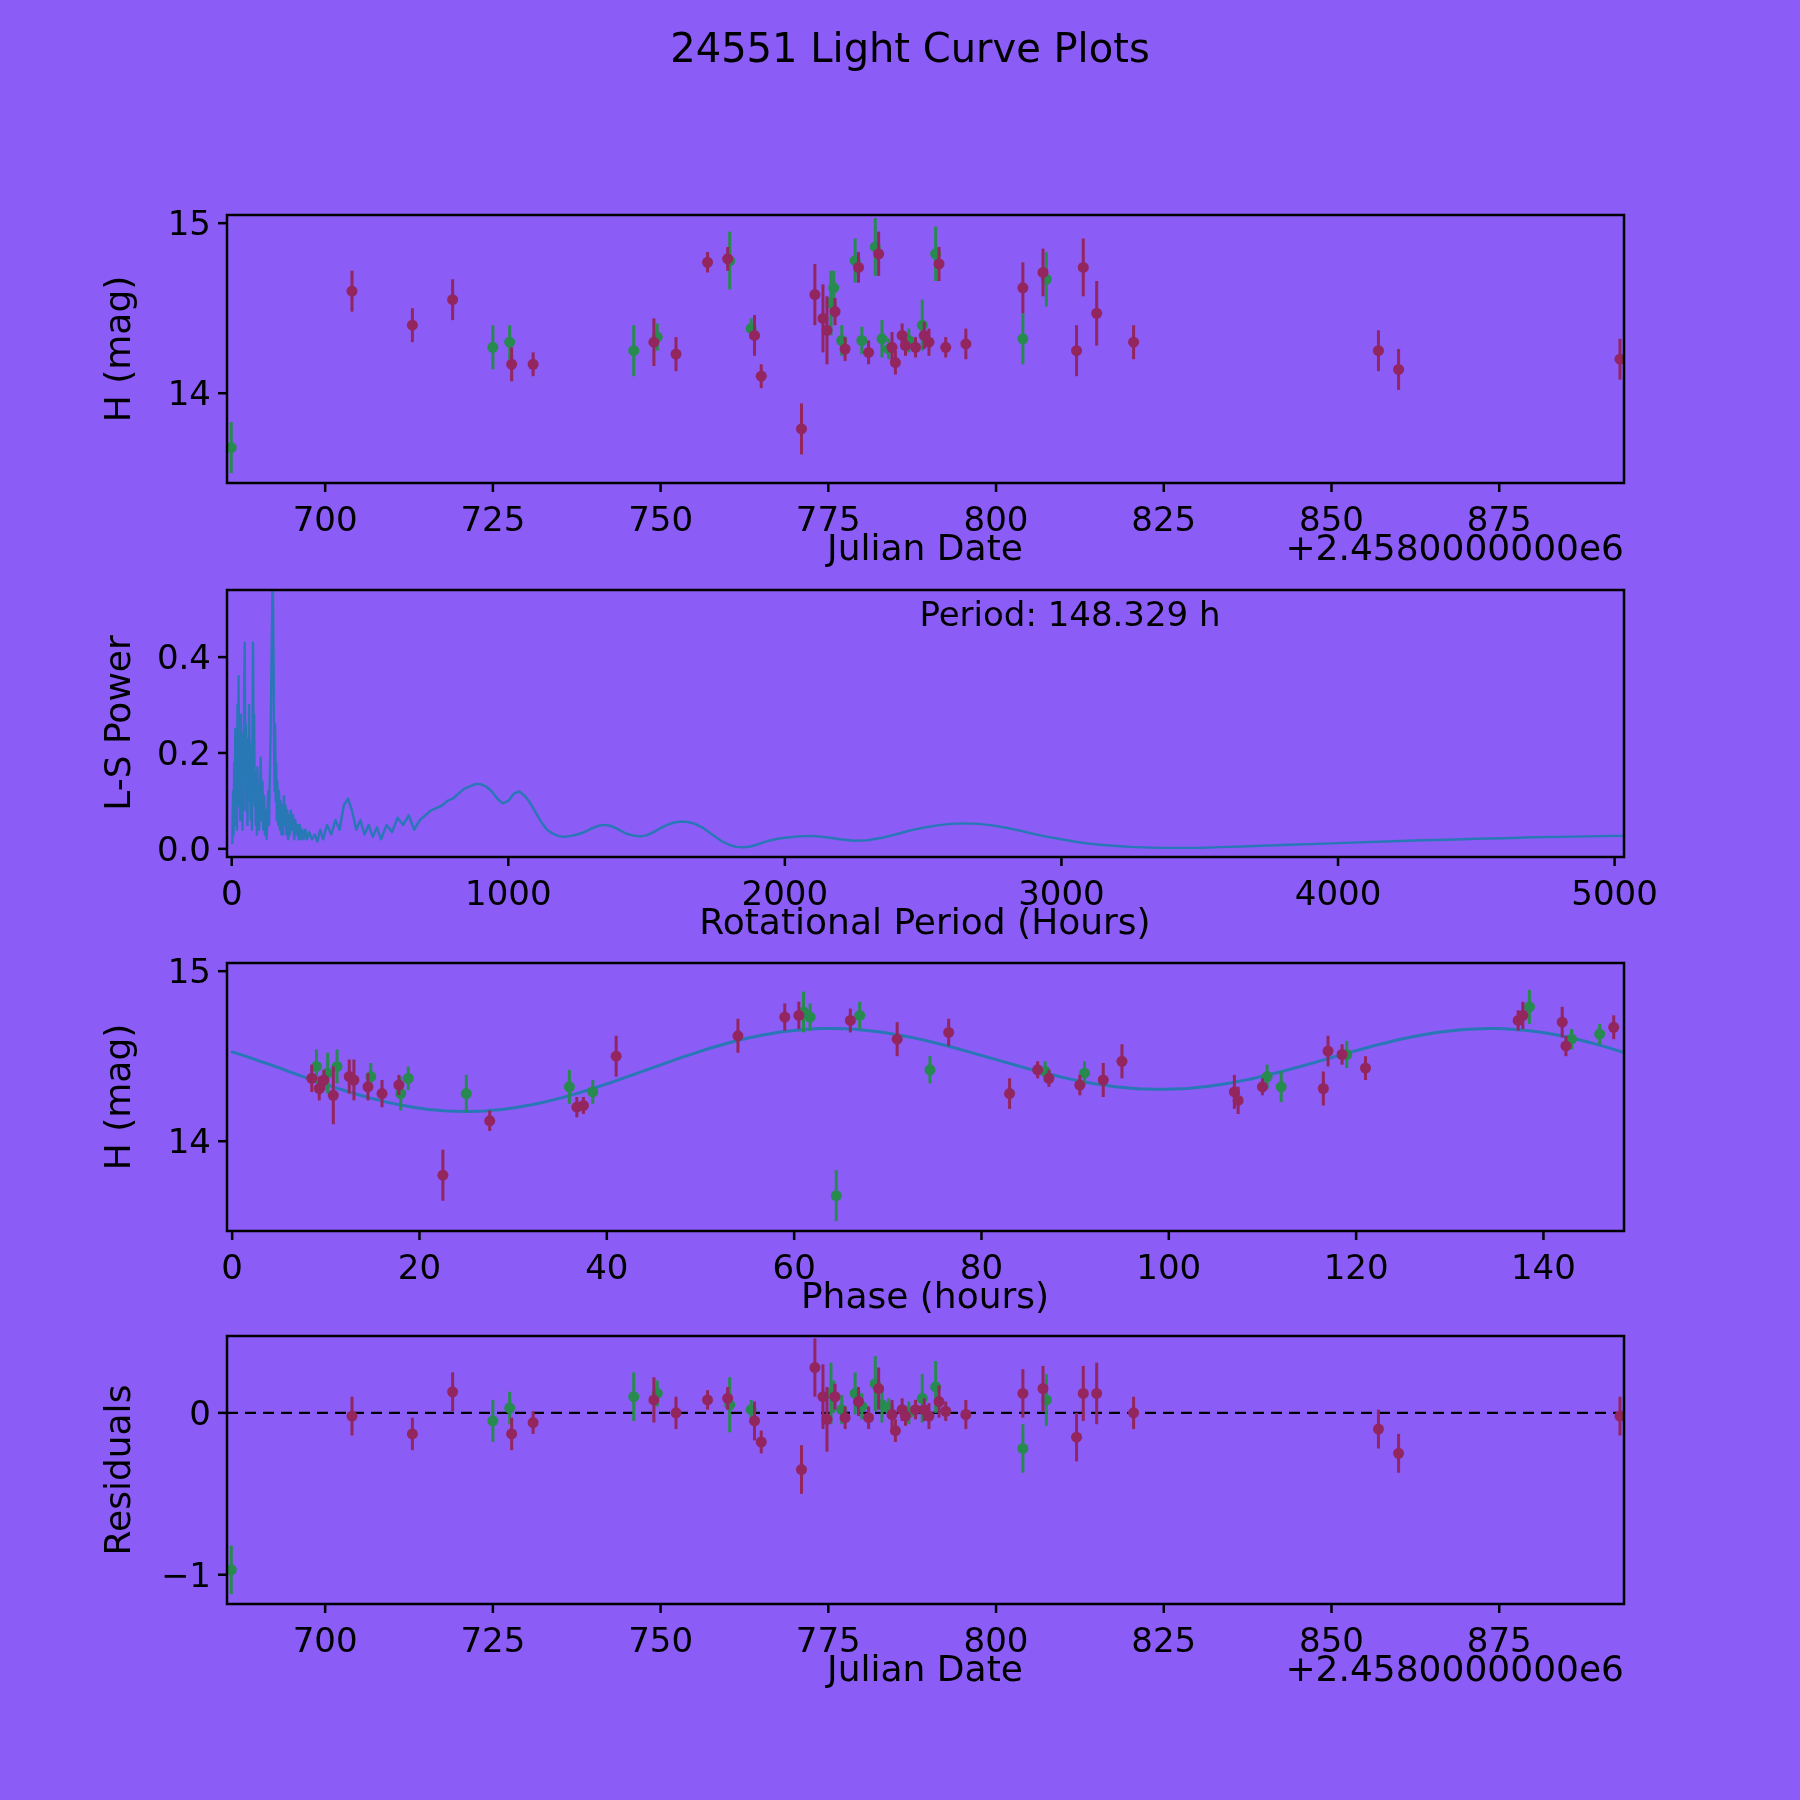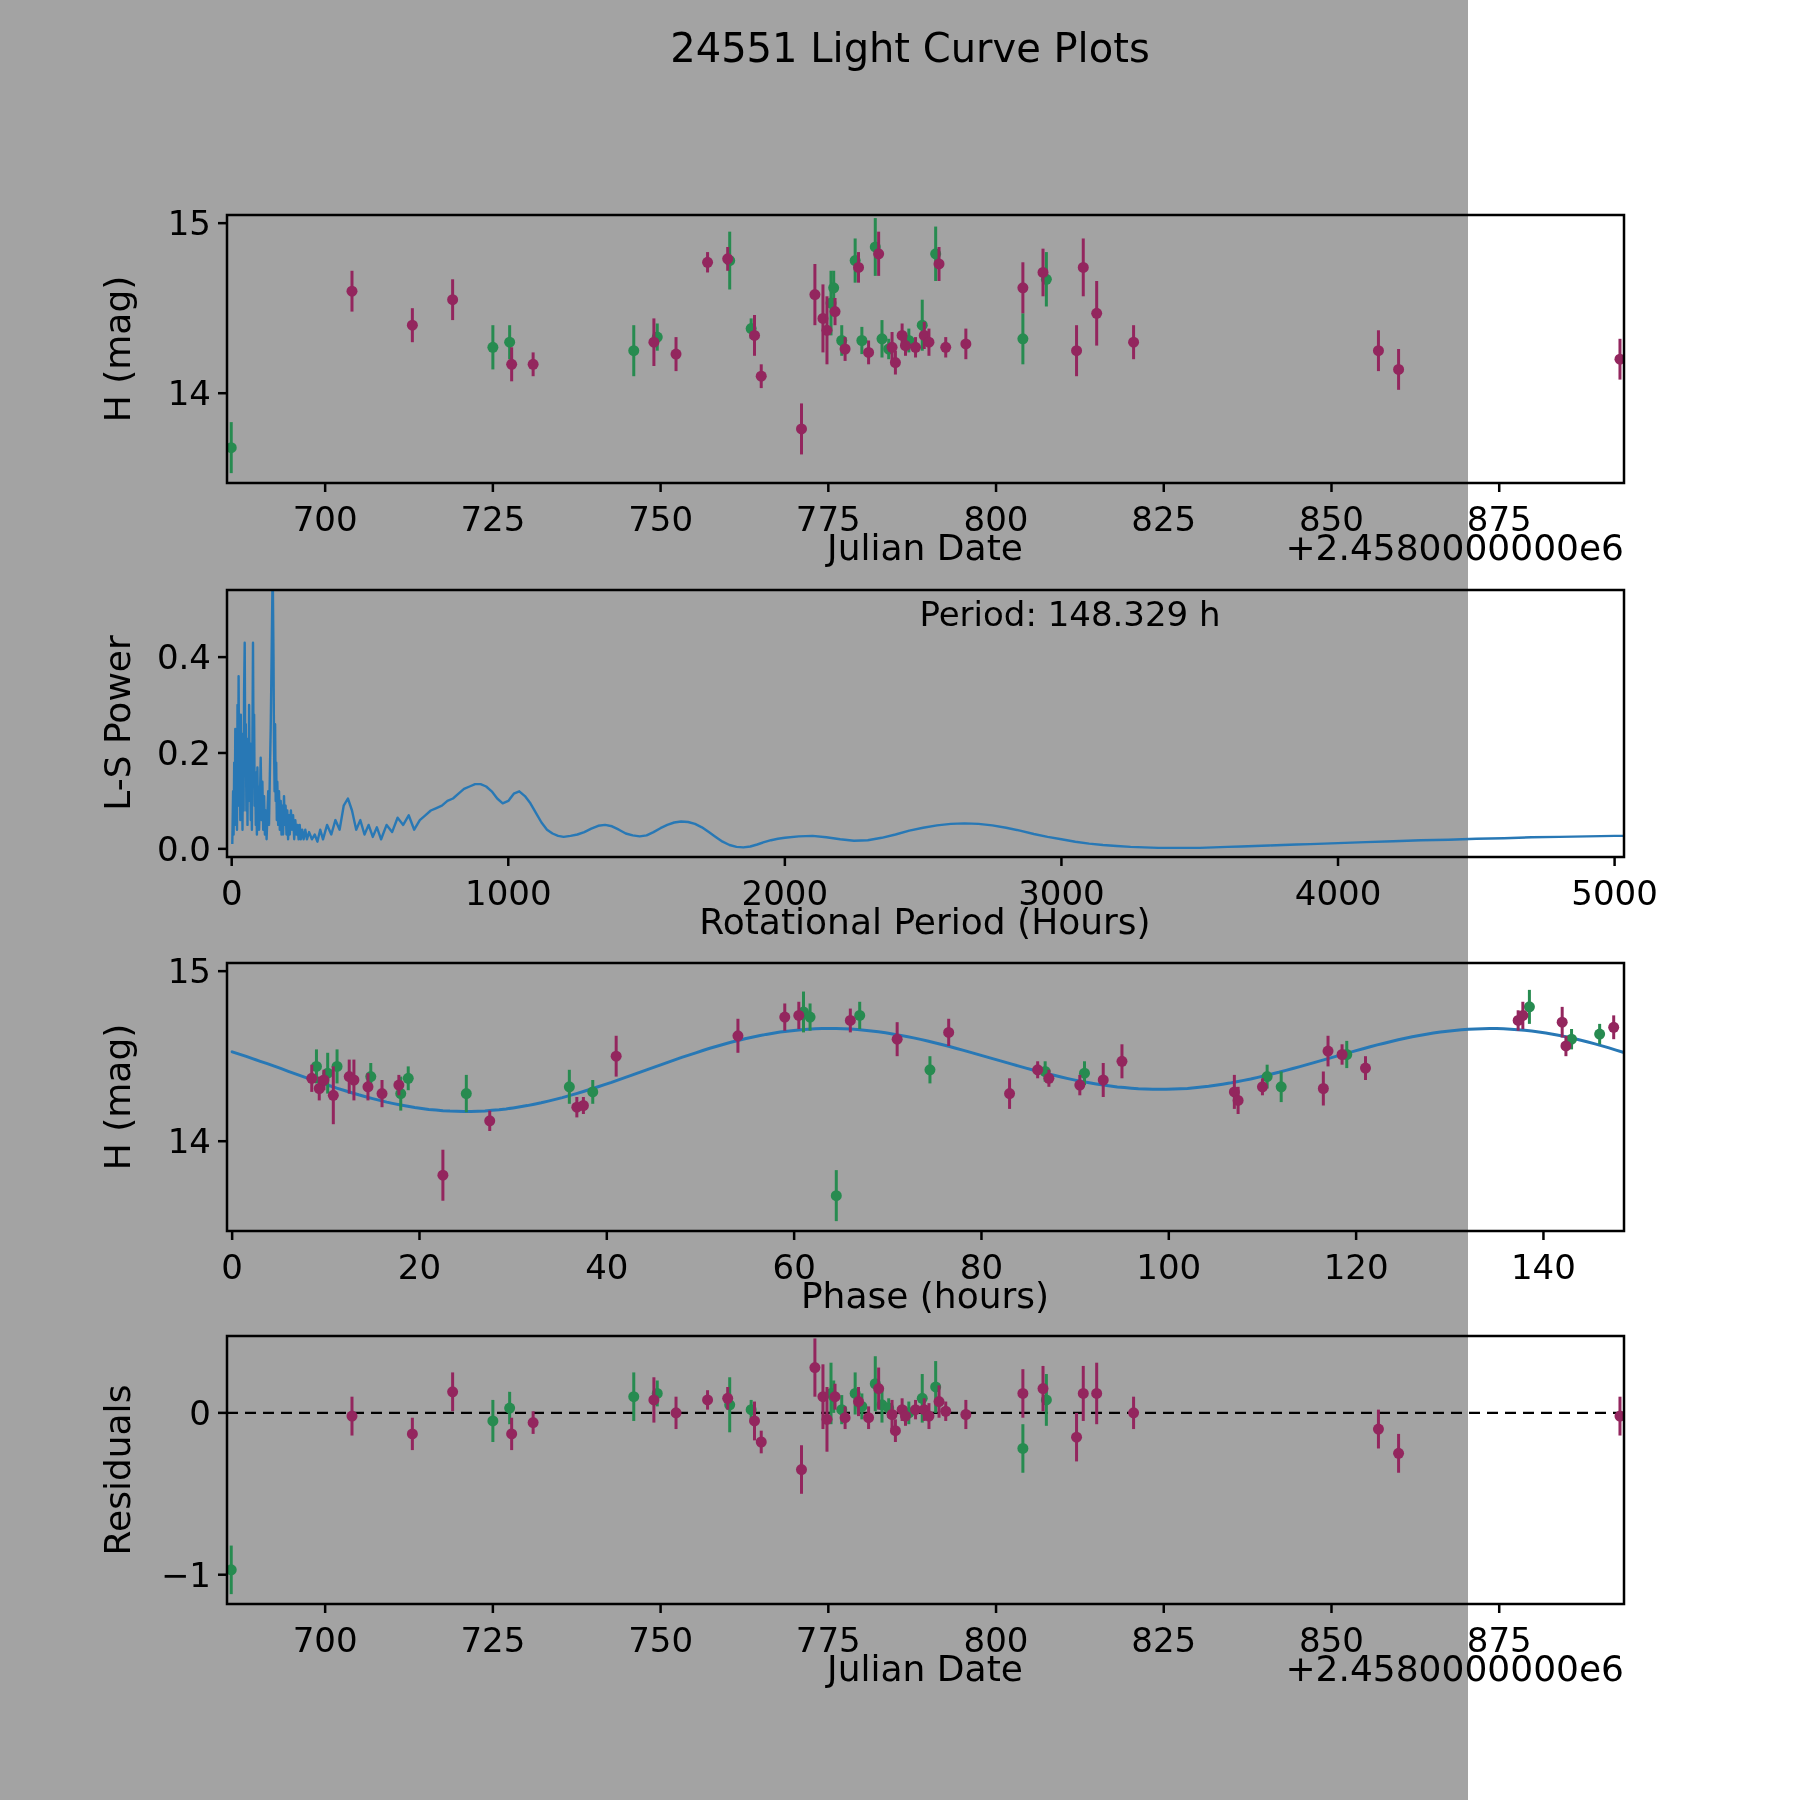--- a/index.html
+++ b/index.html
@@ -5,23 +5,23 @@
   html, body {
     margin: 0;
     padding: 0;
     background: #ffffff;
     width: 1800px;
     height: 1800px;
     font-family: "DejaVu Sans", sans-serif;
   }
   #figure-root {
     position: relative;
-    width: 1468px;
+    width: 1800px;
     height: 1800px;
-    background: #a3a3a3;
+    background: #8b5cf6;
     text-decoration: underline;
   }
   svg text {
     font-family: "DejaVu Sans", sans-serif;
     fill: #000000;
   }
   .fig-title { font-size: 40px; }
   .axis-label { font-size: 36px; }
   .tick-label { font-size: 34px; }
   .annotation { font-size: 34px; }

